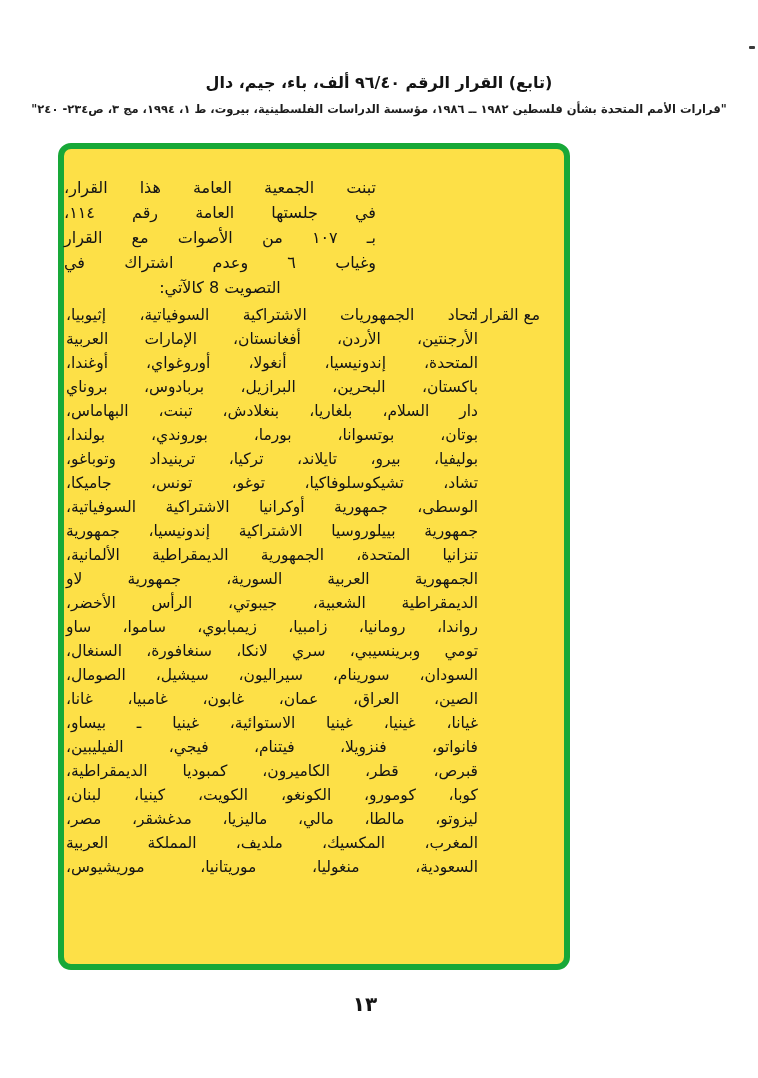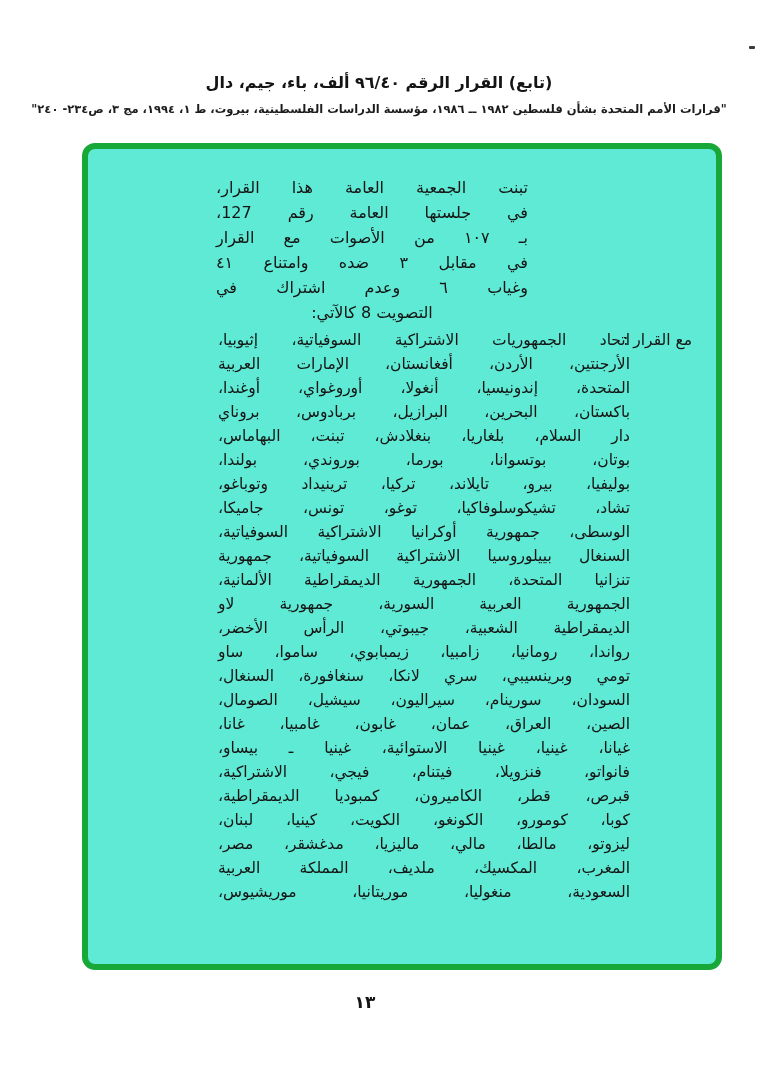--- a/index.html
+++ b/index.html
@@ -23,27 +23,27 @@
   .title {
     font-size: 16px; font-weight: bold; line-height: 22px;
     letter-spacing: 0.2px;
   }
   .citation {
     font-size: 11.5px; font-weight: bold; margin-top: 8px;
     color: #1c1c1c;
   }
 
   .green-box {
-    position: absolute; left: 82px; top: 143px;
-    width: 640px; height: 827px;
+    position: absolute; left: 58px; top: 143px;
+    width: 512px; height: 827px;
     border: 6px solid #18a838;
     border-radius: 13px;
     box-sizing: border-box;
     direction: rtl;
-    background: #5eead4;
+    background: #fde047;
   }
 
   .intro {
     margin: 26px 188px 0 0;
     width: 312px;
     font-size: 16px;
   }
   .intro .line {
     text-align: justify; text-align-last: justify;
     line-height: 25px;
@@ -57,68 +57,67 @@
   }
   .vote-lines { margin: 0 86px 0 0; width: 412px; }
   .vote-lines .line {
     text-align: justify; text-align-last: justify;
     line-height: 24px;
   }
 
   .page-number {
     position: absolute; top: 992px; left: 0; right: 28px;
     text-align: center;
-    font-size: 17px; font-weight: bold; letter-spacing: 2px;
+    font-size: 20px; font-weight: bold; letter-spacing: 2px;
   }
 </style>
 </head>
 <body>
 
 <div class="page">
 
   <div class="speck"></div>
 
   <div class="header">
     <div class="title">(تابع) القرار الرقم ٩٦/٤٠ ألف، باء، جيم، دال</div>
     <div class="citation">"قرارات الأمم المتحدة بشأن فلسطين ١٩٨٢ ــ ١٩٨٦، مؤسسة الدراسات الفلسطينية، بيروت، ط ١، ١٩٩٤، مج ٣، ص٢٣٤- ٢٤٠"</div>
   </div>
 
   <div class="green-box">
 
     <div class="intro">
       <div class="line">تبنت الجمعية العامة هذا القرار،</div>
-      <div class="line">في جلستها العامة رقم 127،</div>
+      <div class="line">في جلستها العامة رقم ١١٤،</div>
       <div class="line">بـ ١٠٧ من الأصوات مع القرار</div>
-      <div class="line">في مقابل ٣ ضده وامتناع ٤١</div>
       <div class="line">وغياب ٦ وعدم اشتراك في</div>
       <div class="line last">التصويت 8 كالآتي:</div>
     </div>
 
     <div class="vote-block">
       <div class="vote-label">مع القرار :</div>
       <div class="vote-lines">
         <div class="line">اتحاد الجمهوريات الاشتراكية السوفياتية، إثيوبيا،</div>
         <div class="line">الأرجنتين، الأردن، أفغانستان، الإمارات العربية</div>
         <div class="line">المتحدة، إندونيسيا، أنغولا، أوروغواي، أوغندا،</div>
         <div class="line">باكستان، البحرين، البرازيل، بربادوس، بروناي</div>
         <div class="line">دار السلام، بلغاريا، بنغلادش، تبنت، البهاماس،</div>
         <div class="line">بوتان، بوتسوانا، بورما، بوروندي، بولندا،</div>
         <div class="line">بوليفيا، بيرو، تايلاند، تركيا، ترينيداد وتوباغو،</div>
         <div class="line">تشاد، تشيكوسلوفاكيا، توغو، تونس، جاميكا،</div>
         <div class="line">الوسطى، جمهورية أوكرانيا الاشتراكية السوفياتية،</div>
-        <div class="line">السنغال بييلوروسيا الاشتراكية السوفياتية، جمهورية</div>
+        <div class="line">جمهورية بييلوروسيا الاشتراكية إندونيسيا، جمهورية</div>
         <div class="line">تنزانيا المتحدة، الجمهورية الديمقراطية الألمانية،</div>
         <div class="line">الجمهورية العربية السورية، جمهورية لاو</div>
         <div class="line">الديمقراطية الشعبية، جيبوتي، الرأس الأخضر،</div>
         <div class="line">رواندا، رومانيا، زامبيا، زيمبابوي، ساموا، ساو</div>
         <div class="line">تومي وبرينسيبي، سري لانكا، سنغافورة، السنغال،</div>
         <div class="line">السودان، سورينام، سيراليون، سيشيل، الصومال،</div>
         <div class="line">الصين، العراق، عمان، غابون، غامبيا، غانا،</div>
         <div class="line">غيانا، غينيا، غينيا الاستوائية، غينيا ـ بيساو،</div>
-        <div class="line">فانواتو، فنزويلا، فيتنام، فيجي، الاشتراكية،</div>
+        <div class="line">فانواتو، فنزويلا، فيتنام، فيجي، الفيليبين،</div>
         <div class="line">قبرص، قطر، الكاميرون، كمبوديا الديمقراطية،</div>
         <div class="line">كوبا، كومورو، الكونغو، الكويت، كينيا، لبنان،</div>
         <div class="line">ليزوتو، مالطا، مالي، ماليزيا، مدغشقر، مصر،</div>
         <div class="line">المغرب، المكسيك، ملديف، المملكة العربية</div>
         <div class="line">السعودية، منغوليا، موريتانيا، موريشيوس،</div>
       </div>
     </div>
 
   </div>
 

